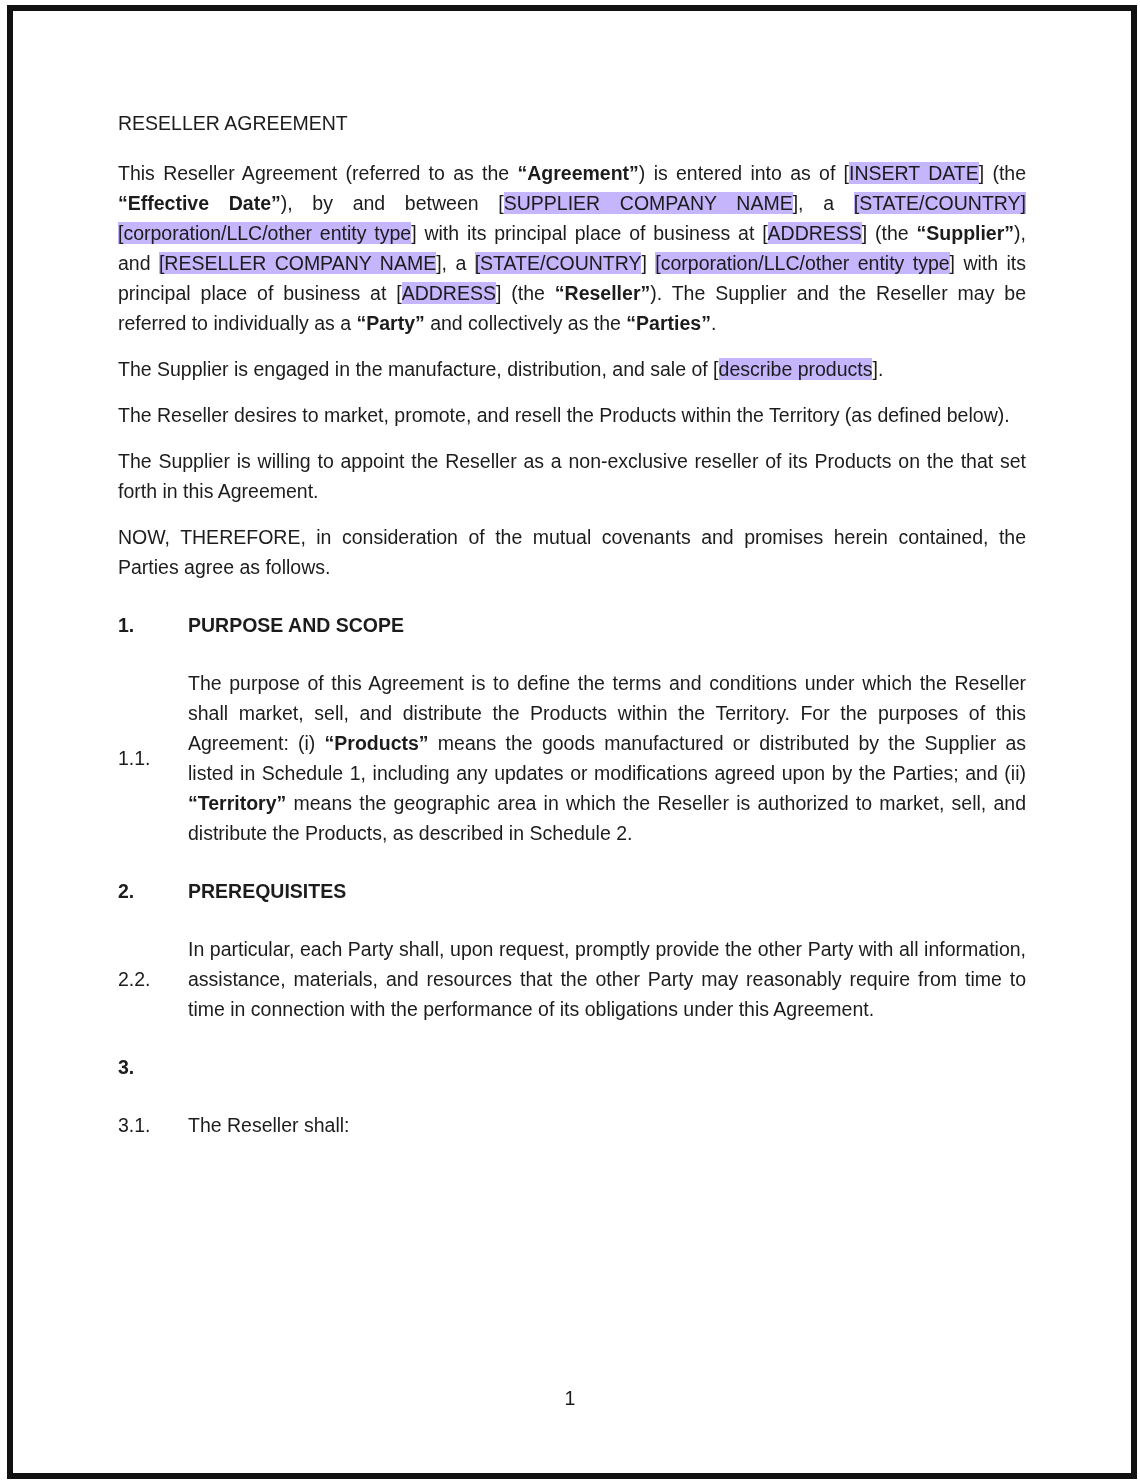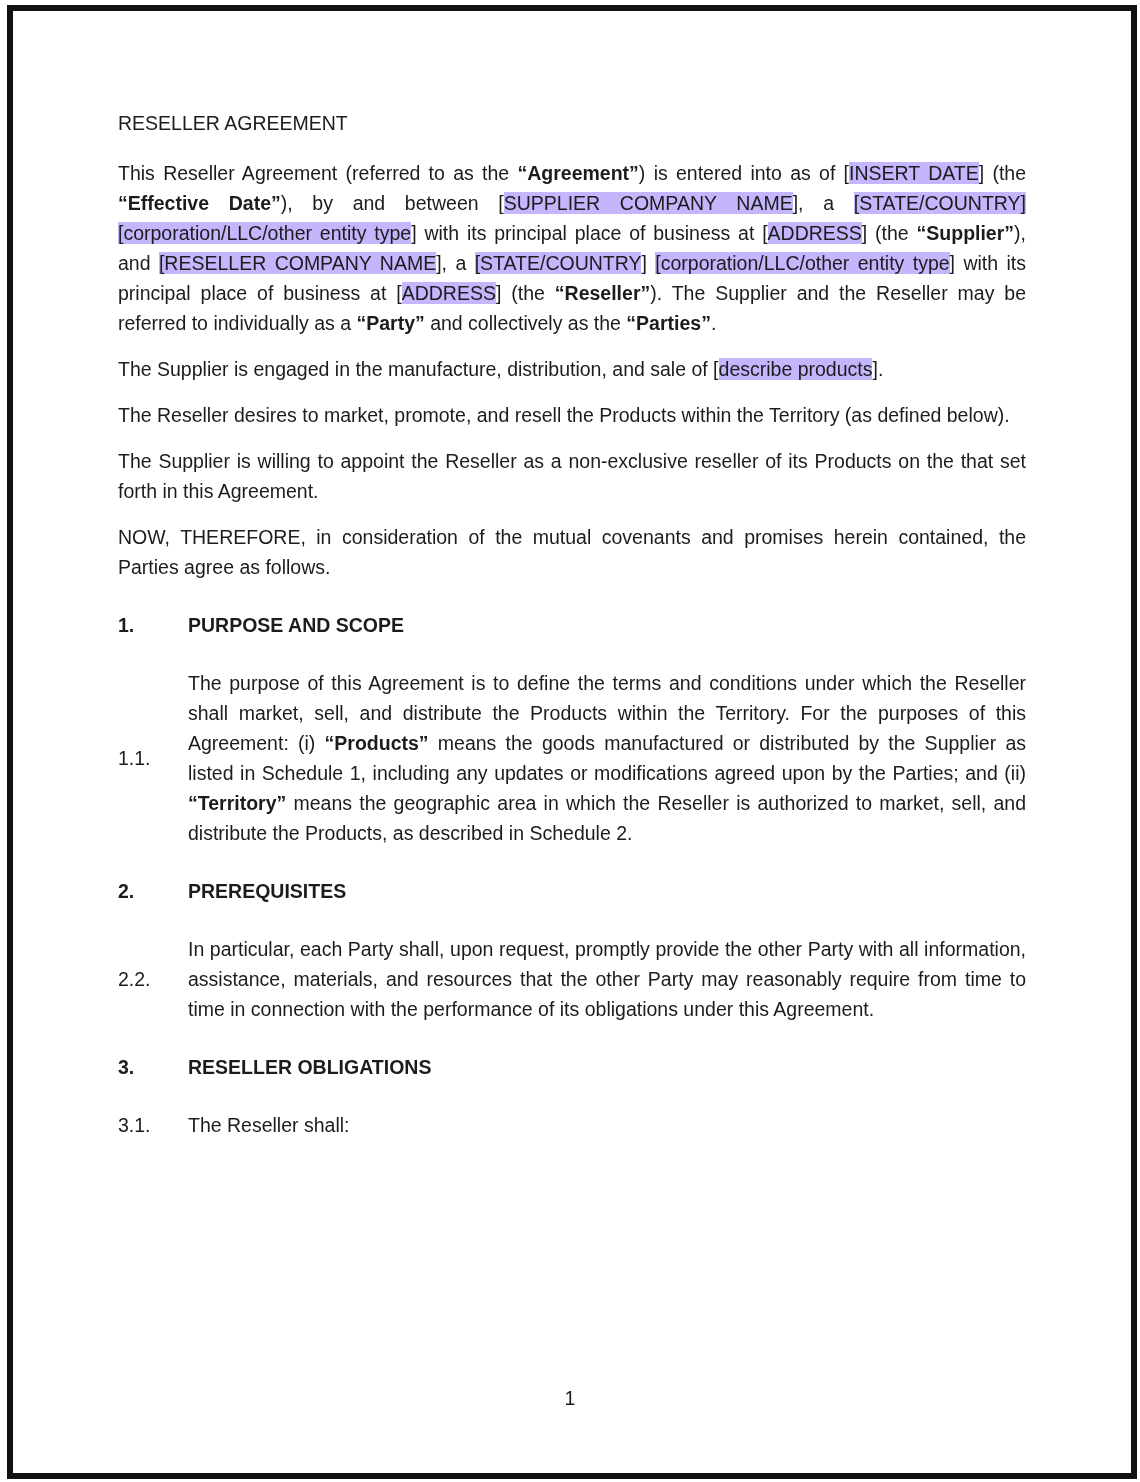--- a/index.html
+++ b/index.html
@@ -94,21 +94,20 @@
     <div class="doc-heading">
       <span class="num-col">2.</span>
       <span>PREREQUISITES</span>
     </div>
     <div class="doc-item">
       <span class="num-col">2.2.</span>
       <span class="item-text"><span class="">In particular, each Party shall, upon request, promptly provide the other Party with all information, assistance, materials, and resources that the other Party may reasonably require from time to time in connection with the performance of its obligations under this Agreement.</span></span>
     </div>
     <div class="doc-heading">
       <span class="num-col">3.</span>
-      <span>RESELLER OBLIGATIONS</span>
     </div>
     <div class="doc-item">
       <span class="num-col">3.1.</span>
       <span class="item-text"><span class="">The Reseller shall:</span></span>
     </div>
   </div>
 
 <div class="page-footer">1</div>
 
 </body></html>

